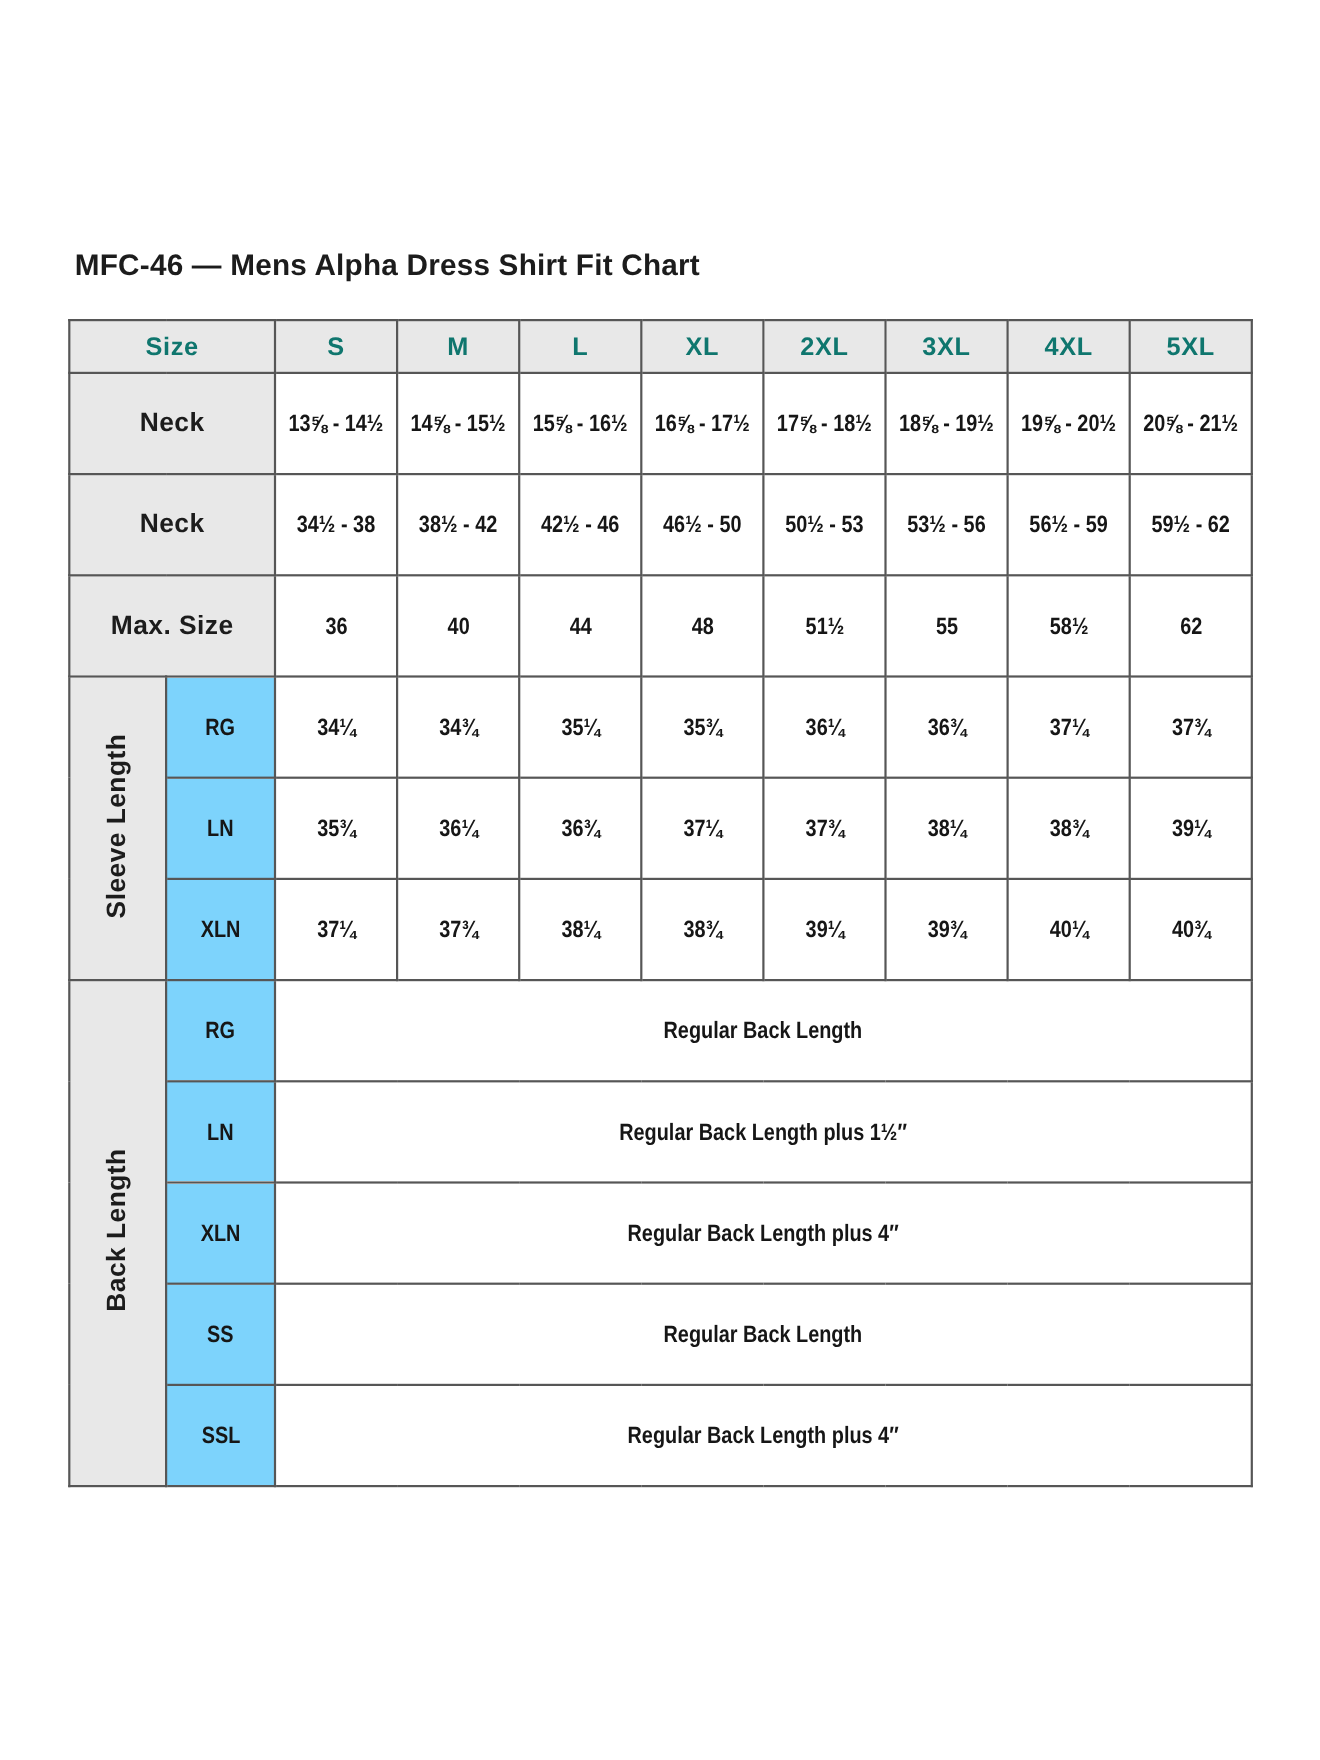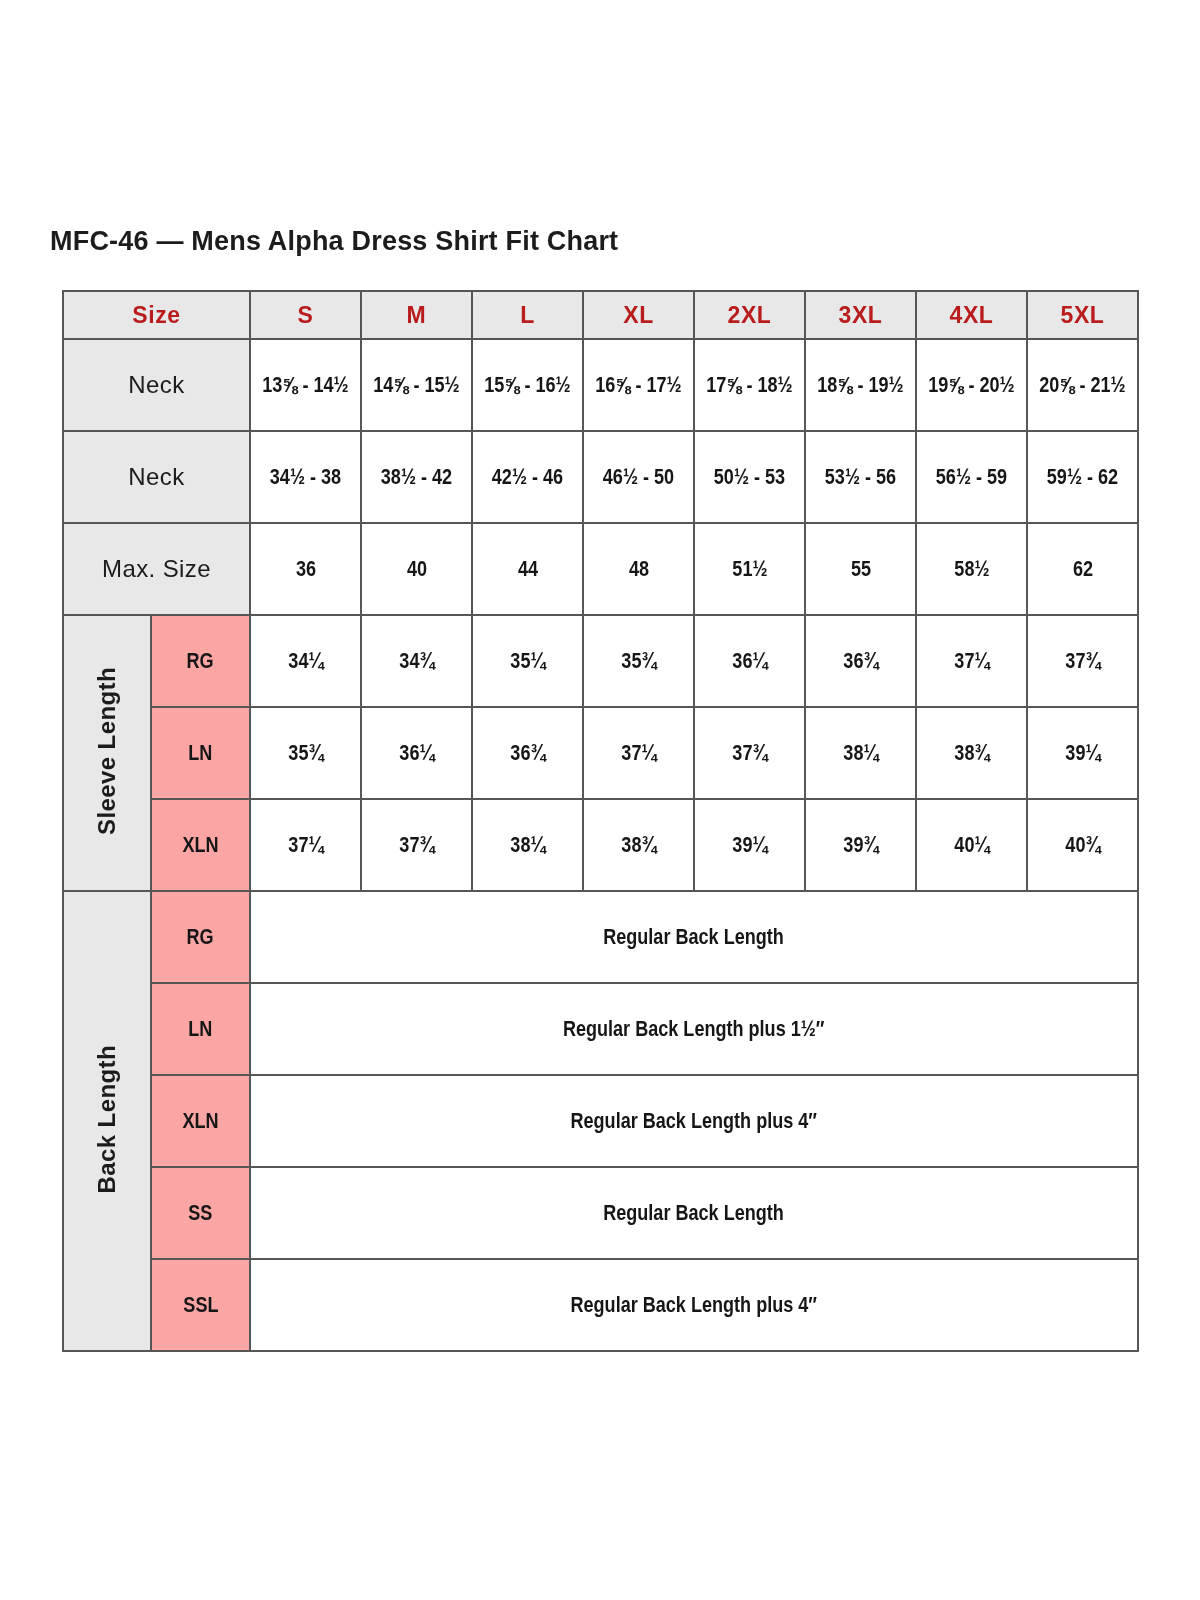--- a/index.html
+++ b/index.html
@@ -6,21 +6,21 @@
   body {
     width: 1200px;
     height: 1600px;
     background: #ffffff;
     font-family: "Liberation Sans", sans-serif;
     color: #1a1a1a;
     position: relative;
   }
   .title {
     position: absolute;
-    left: 50px;
+    left: 68px;
     top: 226px;
     margin: 0;
     font-size: 27px;
     font-weight: bold;
     letter-spacing: 0.2px;
     color: #1c1c1c;
   }
   table.fit-table {
     position: absolute;
     left: 62px;
@@ -35,26 +35,26 @@
     vertical-align: middle;
     overflow: hidden;
   }
   .fit-table tr { height: 92px; }
   .fit-table tr.hdr { height: 48px; }
   .hdr th {
     background: #e8e8e8;
     font-size: 23px;
     font-weight: bold;
     letter-spacing: 0.6px;
-    color: #b91c1c;
+    color: #0f766e;
   }
   .rowlabel {
     background: #e8e8e8;
     font-size: 24px;
-    font-weight: normal;
+    font-weight: bold;
     letter-spacing: 0.4px;
     color: #1c1c1c;
   }
   .vlabel { background: #e8e8e8; }
   .vtext {
     display: inline-block;
     writing-mode: vertical-rl;
     transform: rotate(180deg);
     font-size: 24px;
     font-weight: bold;
@@ -63,21 +63,21 @@
     line-height: 1;
   }
   .num {
     display: inline-block;
     transform: scaleX(0.84);
     font-weight: bold;
     font-size: 21.5px;
     white-space: nowrap;
     color: #161616;
   }
-  .sublabel { background: #fca5a5; }
+  .sublabel { background: #7dd3fc; }
   .spancell { background: #ffffff; margin-top: 16px; }
 </style>
 </head>
 <body>
 
 <h1 class="title">MFC-46 — Mens Alpha Dress Shirt Fit Chart</h1>
 
 <table class="fit-table">
   <colgroup>
     <col style="width:88px">

